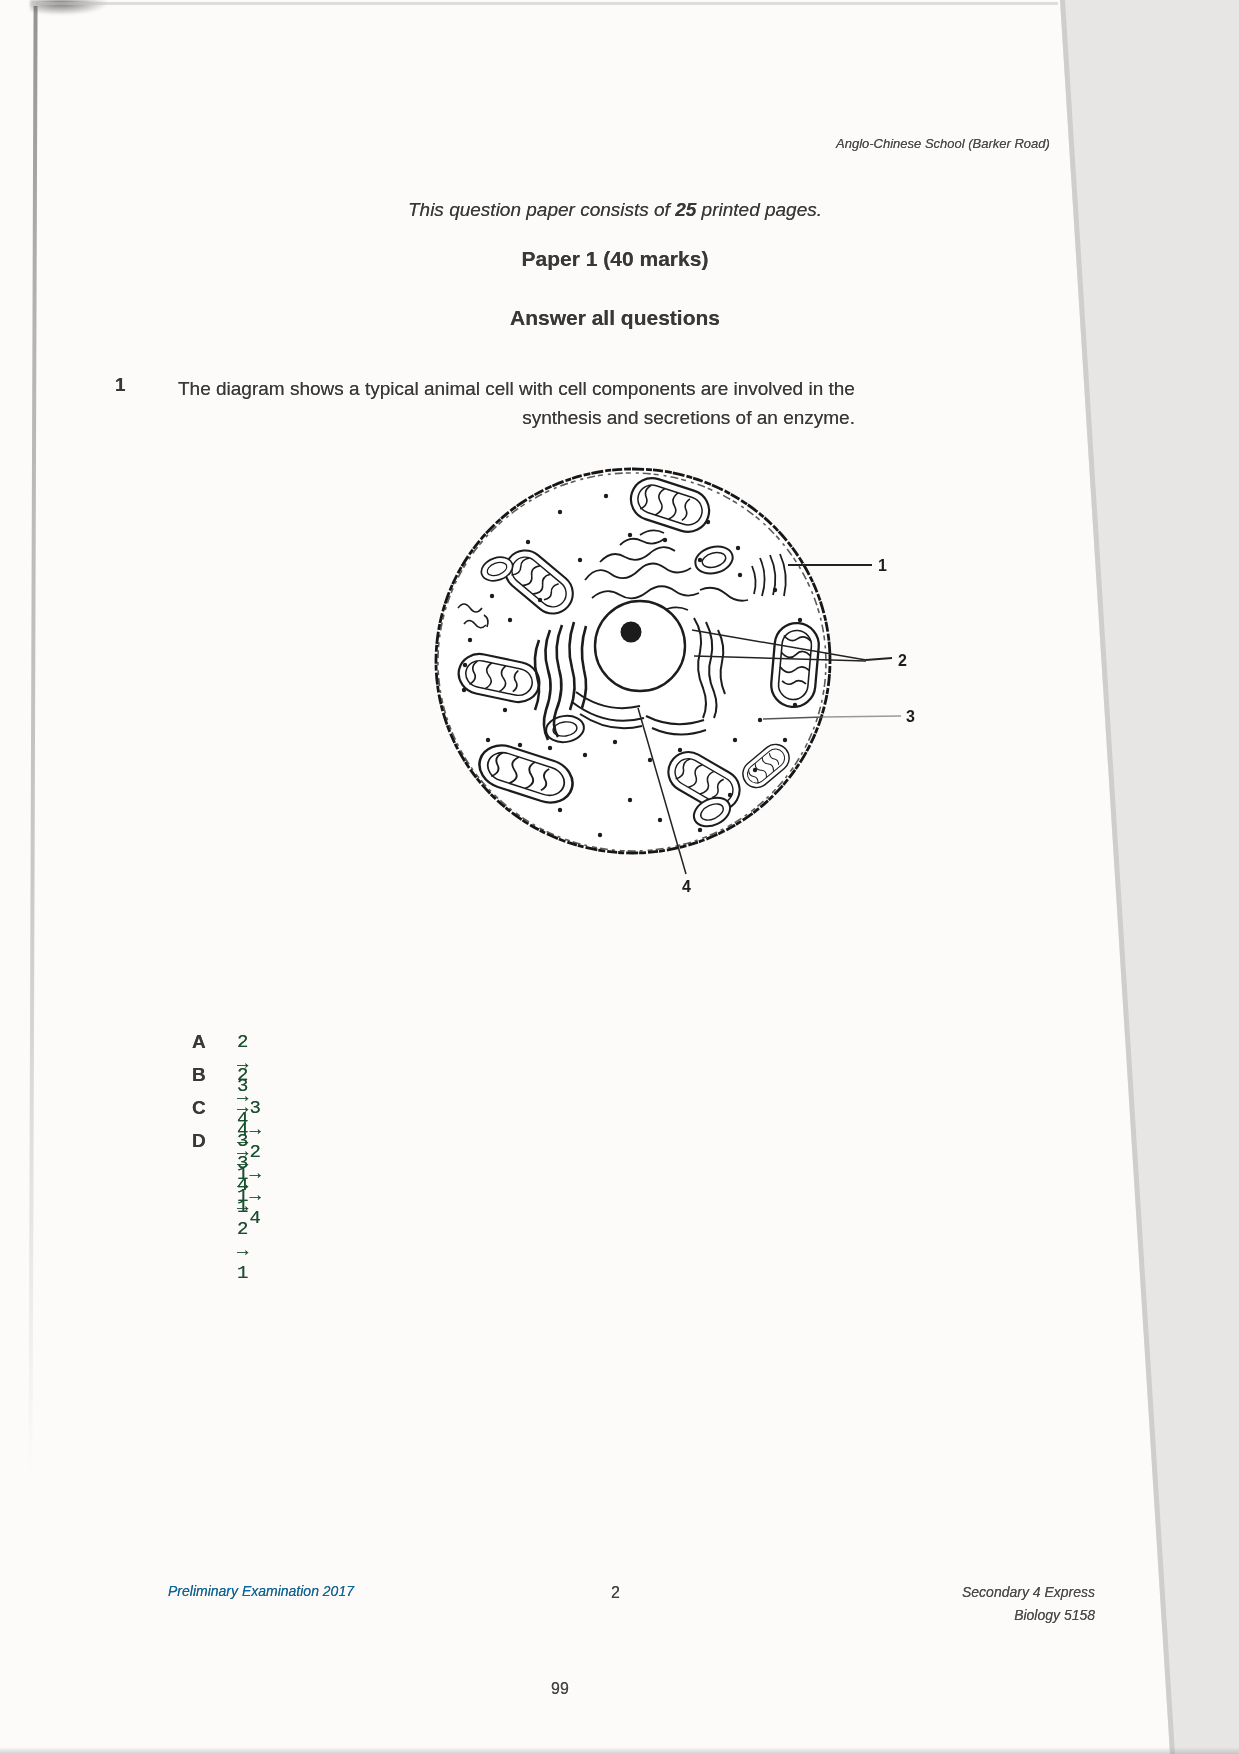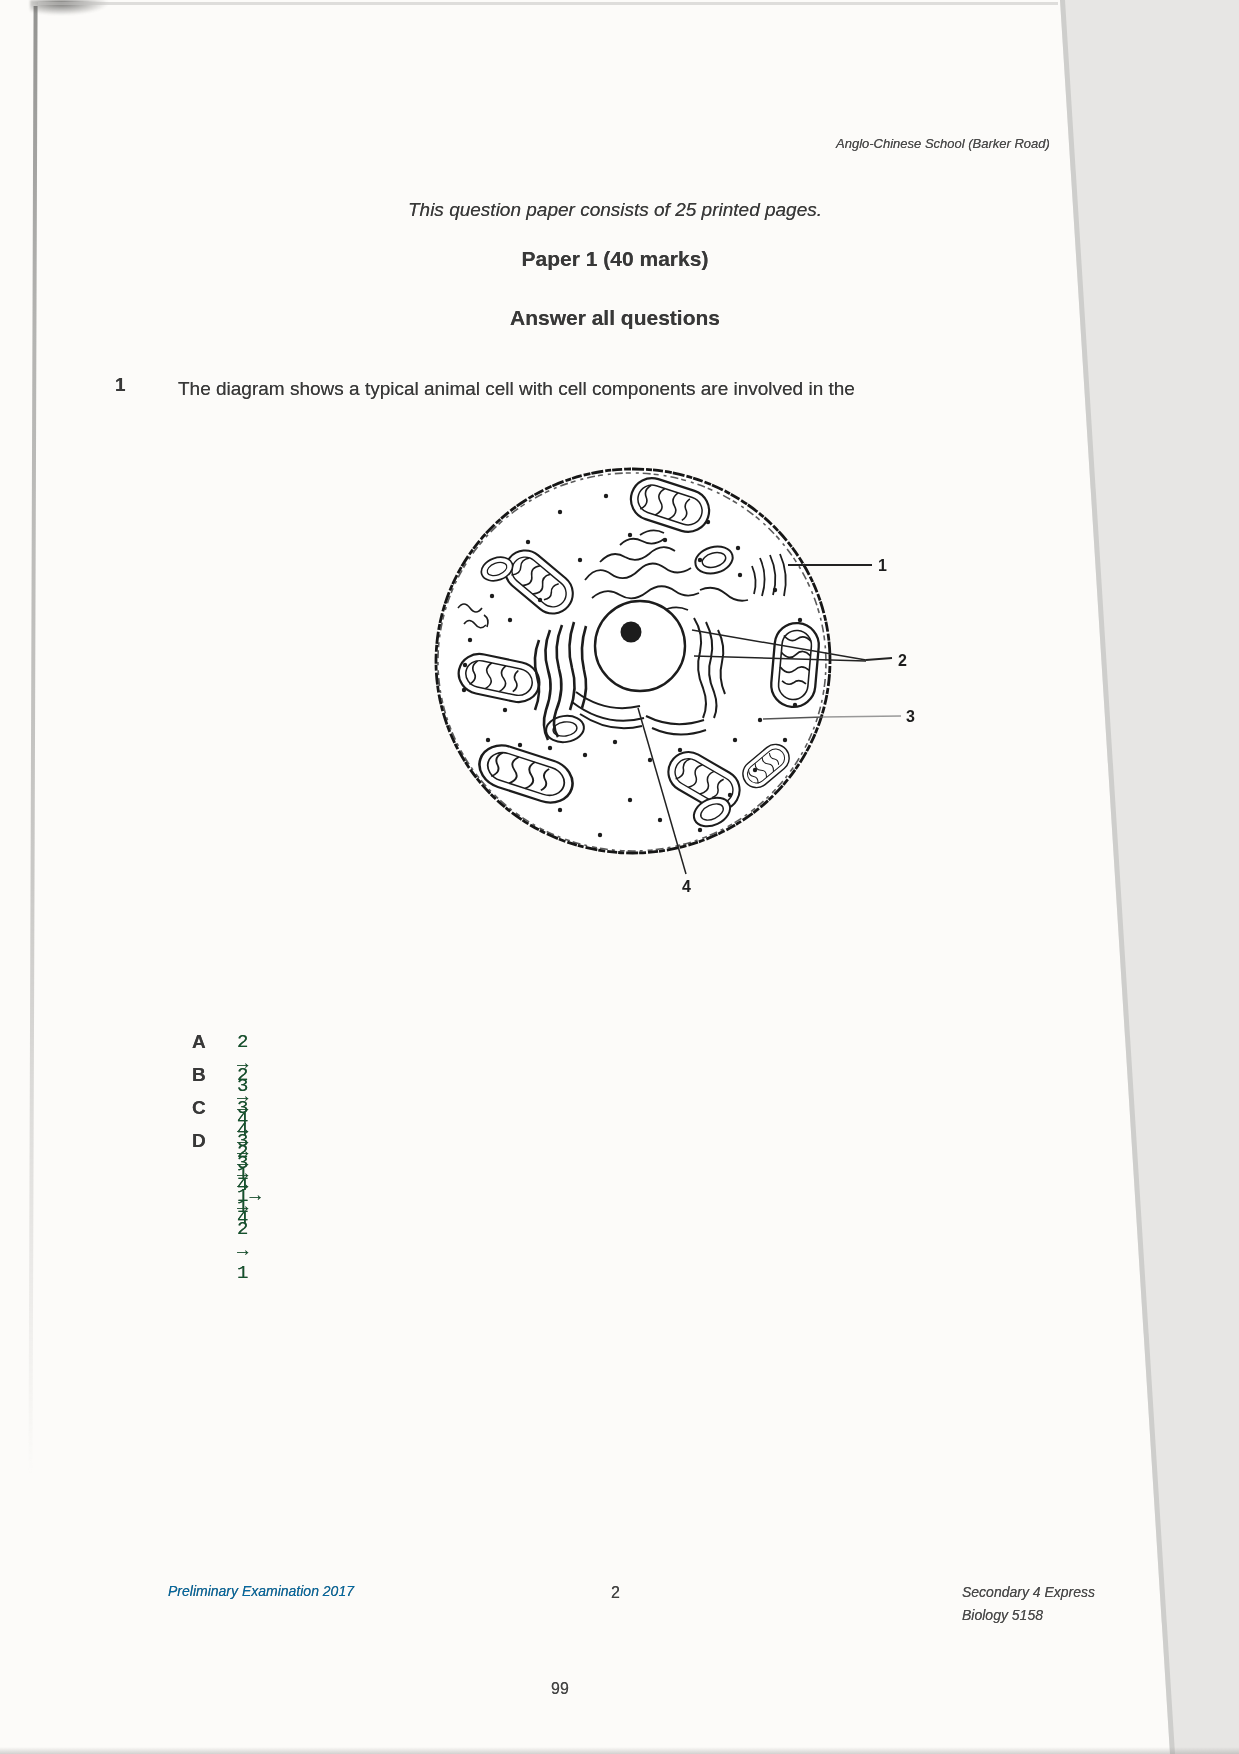--- a/index.html
+++ b/index.html
@@ -4,22 +4,22 @@
 <style>
   html,body{margin:0;padding:0;}
   body{
     width:1239px;height:1754px;position:relative;overflow:hidden;
     background:#fcfbf9;
     font-family:"Liberation Sans","DejaVu Sans",sans-serif;
     color:#383838;
   }
   .abs{position:absolute;}
   .it{font-style:italic;}
-  .b{font-weight:normal;}
-  .scan-text{text-shadow:0 0 .5px rgba(70,70,70,.85);}
+  .b{font-weight:bold;}
+  .scan-text{text-shadow:0 0 .5px rgba(70,70,70,.85);text-align:right;}
   
   .scan-right{
     top:0;right:0;width:260px;height:1754px;background:#e7e6e4;
     clip-path:polygon(81px 0,260px 0,260px 1754px,191px 1754px);
   }
   .scan-right-edge{
     top:0;right:0;width:260px;height:1754px;background:#c9c8c6;opacity:.8;
     clip-path:polygon(81px 0,86px 0,196px 1754px,191px 1754px);
     filter:blur(.6px);
   }
@@ -74,20 +74,21 @@
 
 <div class="abs school-header it scan-text">Anglo-Chinese School (Barker Road)</div>
 
 <div class="abs notice it scan-text"><span>This question paper consists of </span><span class="b">25</span><span> printed pages.</span></div>
 <div class="abs paper-title scan-text">Paper 1 (40 marks)</div>
 <div class="abs instruction scan-text">Answer all questions</div>
 
 <div class="abs q-number scan-text">1</div>
 <div class="abs q-stem scan-text">
   <div>The diagram shows a typical animal cell with cell components are involved in the</div>
+  <div>synthesis and secretions of an enzyme.</div>
 </div>
 
 <div class="abs diagram-wrap">
 <svg width="540" height="470" viewBox="0 0 540 470">
   <defs>
     <g id="mito">
       <rect x="-40" y="-21" width="80" height="42" rx="21" fill="#fff" stroke="#1c1c1c" stroke-width="2.2"></rect>
       <rect x="-33" y="-14" width="66" height="28" rx="14" fill="none" stroke="#1c1c1c" stroke-width="1.5"></rect>
       <path d="M-24,-13 q-6,7 -1,13 q5,6 -2,13 M-10,-14 q-7,8 0,14 q7,6 -1,14 M4,-14 q-6,8 1,14 q6,6 -2,14 M17,-12 q-5,7 0,12 q4,5 -1,11" fill="none" stroke="#1c1c1c" stroke-width="1.6"></path>
     </g>

